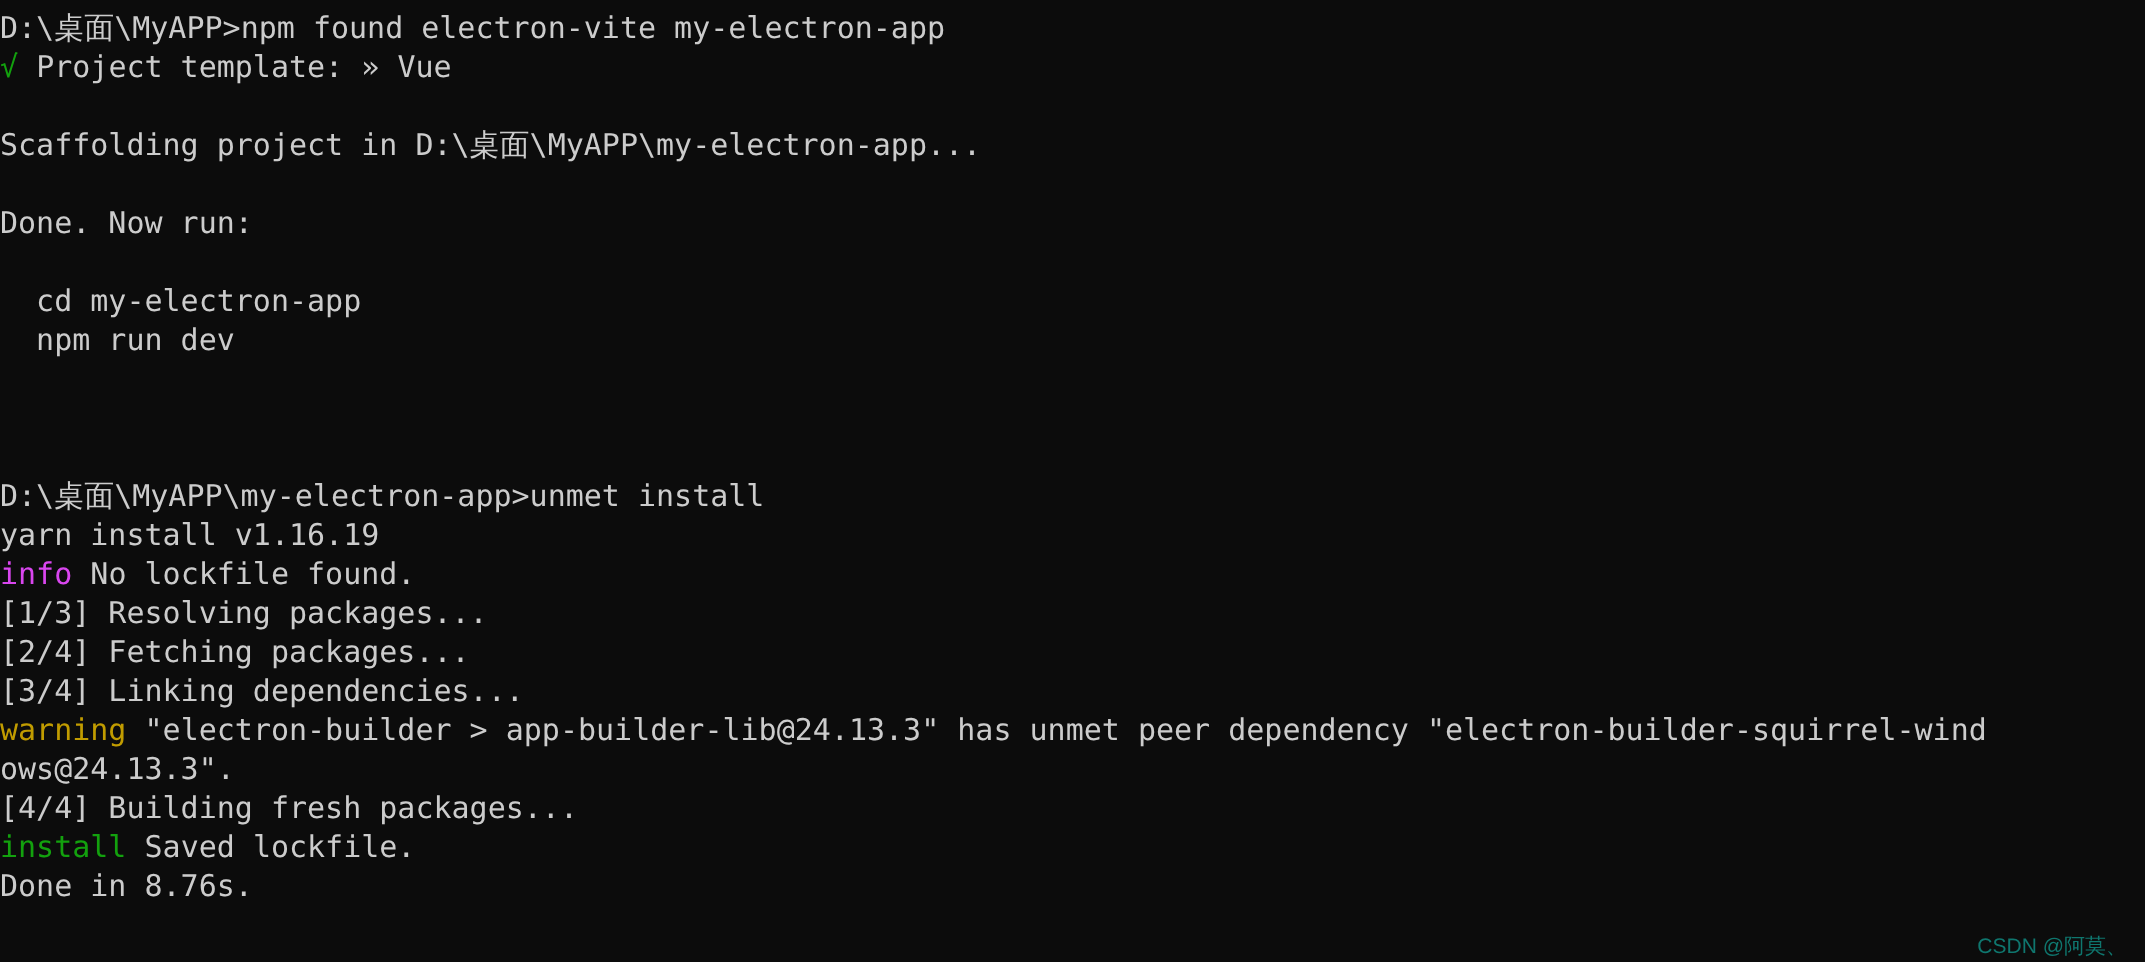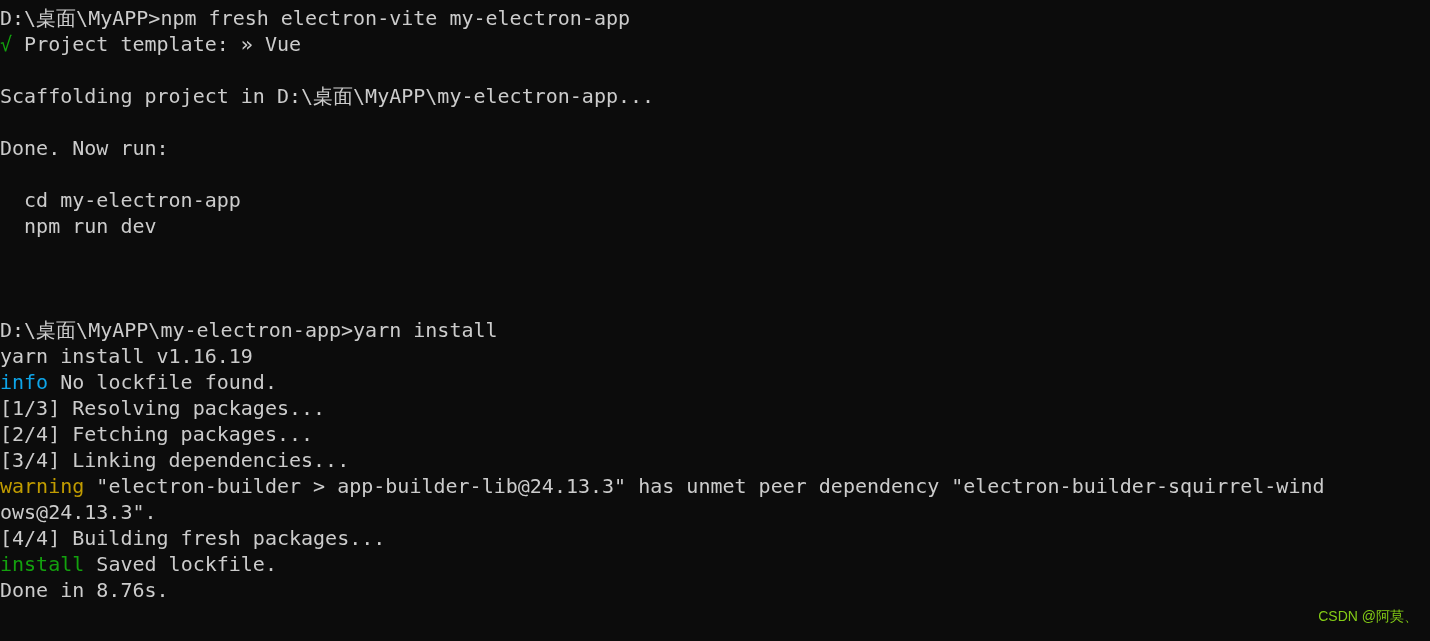--- a/index.html
+++ b/index.html
@@ -19,51 +19,51 @@
       position: relative;
       padding-top: 5px;
     }
     .line {
       white-space: pre;
     }
     .green {
       color: #13a10e;
     }
     .blue {
-      color: #0ea5e9;
+      color: #d946ef;
     }
     .yellow {
       color: #c19c00;
     }
     .watermark {
       position: absolute;
-      bottom: 16px;
+      bottom: 2px;
       right: 12px;
-      color: #84cc16;
+      color: #0f766e;
       font-size: 14px;
       font-family: 'Microsoft YaHei', sans-serif;
     }
   </style>
 </head>
 <body>
 
 <div>
-<div class="line"><span>D:\桌面\MyAPP&gt;</span><span>npm fresh electron-vite my-electron-app</span></div>
+<div class="line"><span>D:\桌面\MyAPP&gt;</span><span>npm found electron-vite my-electron-app</span></div>
 <div class="line"><span class="green">√</span><span> Project template: » </span><span>Vue</span></div>
 <div class="line">&nbsp;</div>
 <div class="line">Scaffolding project in D:\桌面\MyAPP\my-electron-app...</div>
 <div class="line">&nbsp;</div>
 <div class="line">Done. Now run:</div>
 <div class="line">&nbsp;</div>
 <div class="line">  cd my-electron-app</div>
 <div class="line">  npm run dev</div>
 <div class="line">&nbsp;</div>
 <div class="line">&nbsp;</div>
 <div class="line">&nbsp;</div>
-<div class="line"><span>D:\桌面\MyAPP\my-electron-app&gt;</span><span>yarn install</span></div>
+<div class="line"><span>D:\桌面\MyAPP\my-electron-app&gt;</span><span>unmet install</span></div>
 <div class="line">yarn install v1.16.19</div>
 <div class="line"><span class="blue">info</span><span> No lockfile found.</span></div>
 <div class="line">[1/3] Resolving packages...</div>
 <div class="line">[2/4] Fetching packages...</div>
 <div class="line">[3/4] Linking dependencies...</div>
 <div class="line"><span class="yellow">warning</span><span> "electron-builder &gt; app-builder-lib@24.13.3" has unmet peer dependency "electron-builder-squirrel-wind</span></div>
 <div class="line">ows@24.13.3".</div>
 <div class="line">[4/4] Building fresh packages...</div>
 <div class="line"><span class="green">install</span><span> Saved lockfile.</span></div>
 <div class="line">Done in 8.76s.</div>

